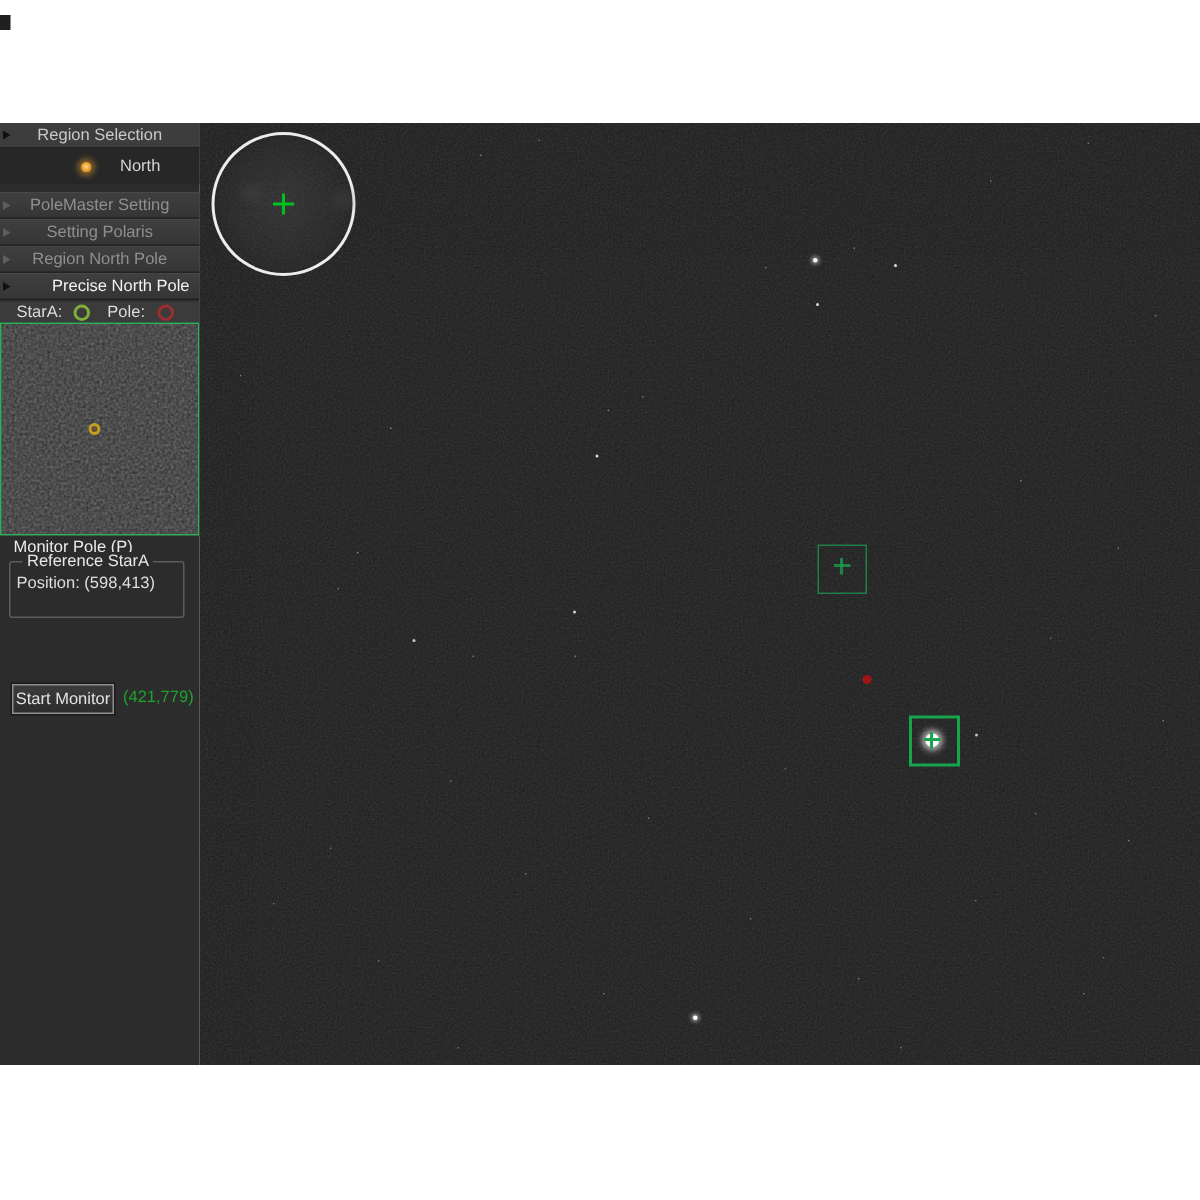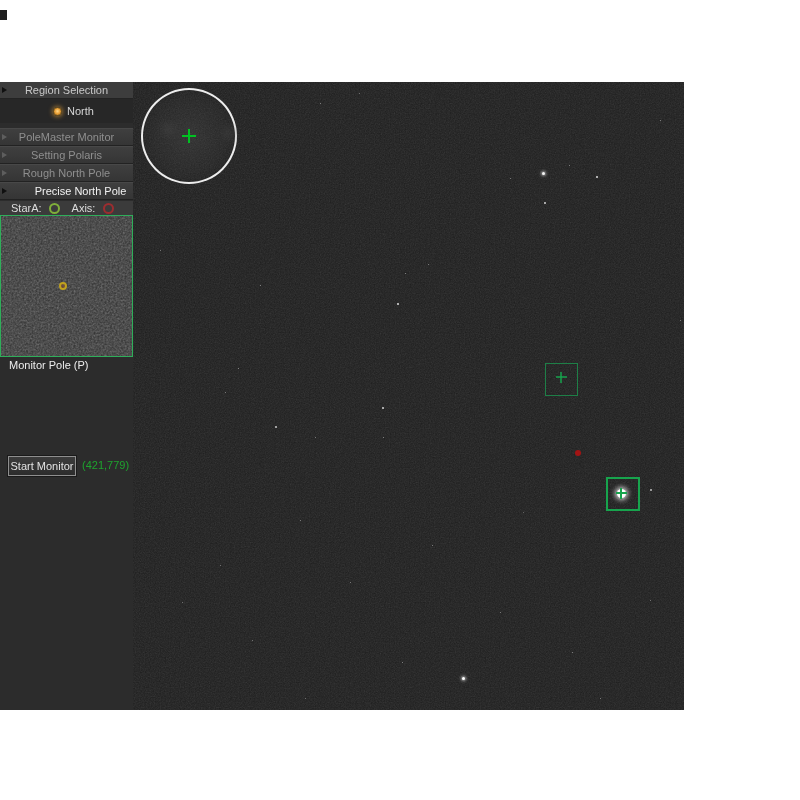--- a/index.html
+++ b/index.html
@@ -1,29 +1,29 @@
 <!DOCTYPE html>
 <html><head>
 <meta charset="utf-8">
 <style>
   html,body{margin:0;padding:0;background:#fff;}
-  .stage{position:relative;width:684px;height:800px;background:#ffffff;overflow:hidden;
+  .stage{position:relative;width:800px;height:800px;background:#ffffff;overflow:hidden;
          font-family:"Liberation Sans", sans-serif;}
   .artifact{position:absolute;left:0;top:10px;width:7px;height:10px;background:#1f1f1f;}
   .content{position:absolute;left:0;top:82px;width:800px;height:628px;}
 
   
   .sidebar{position:absolute;left:0;top:0;width:133px;height:628px;background:#2c2c2c;color:#d6d6d6;font-size:11px;}
   .hdr{position:absolute;left:0;top:0;width:133px;height:16px;background:#3d3d3d;border-bottom:1px solid #232323;
        display:flex;align-items:center;justify-content:center;color:#c9c9c9;overflow:hidden;}
   .exp{width:0;height:0;border-left:5px solid #101010;border-top:3px solid transparent;border-bottom:3px solid transparent;
        position:absolute;left:2px;top:50%;transform:translateY(-50%);}
   .exp.dim{border-left-color:#5e5e5e;}
   .radios{position:absolute;left:0;top:17px;width:133px;height:24px;background:#272727;display:flex;align-items:center;}
-  .radio-item{display:flex;align-items:center;gap:5px;cursor:default;padding-left:44px;}
+  .radio-item{display:flex;align-items:center;gap:18px;cursor:default;padding-left:44px;}
   .radio-item.n{margin-left:9px;}
   .radio-item.s{margin-left:28px;}
   .rdot{width:9px;height:9px;border-radius:50%;background:#1c1c1c;border:1px solid #4a4a4a;box-sizing:border-box;position:relative;}
   .rdot.on{background:radial-gradient(circle at 50% 45%, #ffd98a 0%, #eea built 40%, #b06a10 100%);
            background:radial-gradient(circle at 50% 45%, #ffd98a 0%, #eca43c 45%, #a96a14 100%);
            border-color:#7a5a20;box-shadow:0 0 4px 1px rgba(240,170,60,.55);}
   .sections{position:absolute;left:0;top:46px;width:133px;}
   .secbar{position:relative;height:18px;background:linear-gradient(#3f3f3f,#353535);
           border-top:1px solid #484848;border-bottom:1px solid #222;box-sizing:border-box;
           display:flex;align-items:center;justify-content:center;color:#8f8f8f;}
@@ -85,56 +85,60 @@
         </span>
         <span class="radio-item s">
           <span class="rdot"></span>
           <span>Start</span>
         </span>
       </div>
 
       <div class="sections">
         <div class="secbar">
           <span class="exp dim"></span>
-          <span>PoleMaster Monitor</span>
+          <span>PoleMaster Setting</span>
         </div>
         <div class="secbar">
           <span class="exp dim"></span>
           <span>Setting Polaris</span>
         </div>
         <div class="secbar">
           <span class="exp dim"></span>
-          <span>Rough North Pole</span>
+          <span>Region North Pole</span>
         </div>
         <div class="secbar active">
           <span class="exp"></span>
           <span>Precise North Pole</span>
         </div>
       </div>
 
       <div class="legendrow">
         <span class="lb1">StarA:</span>
         <span class="ring pole"></span>
-        <span class="lb2">Axis:</span>
+        <span class="lb2">Pole:</span>
         <span class="ring axis"></span>
       </div>
 
       <div class="preview">
         <svg width="131" height="140">
           <filter id="pn">
               <feTurbulence type="fractalNoise" baseFrequency="0.55" numOctaves="2" stitchTiles="stitch"></feTurbulence>
             <feColorMatrix type="saturate" values="0"></feColorMatrix>
             </filter>
           <rect width="131" height="140" filter="url(#pn)" opacity="0.45"></rect>
         </svg>
         <div class="pmark" id="preview-marker" style="left: 58px; top: 66px;"></div>
       </div>
 
       <div class="mon-title">Monitor Pole (P)</div>
 
+      <div class="gbox a">
+        <span class="cap">Reference StarA</span>
+        <span class="pos">Position: (598,413)</span>
+      </div>
 
       <button class="btn">Start Monitor</button>
       <span class="livec">(421,779)</span>
     </aside>
 
     <div class="starfield" id="starfield">
       <svg width="667" height="628">
         <filter id="sn">
             <feTurbulence type="fractalNoise" baseFrequency="0.8" numOctaves="2" stitchTiles="stitch"></feTurbulence>
           <feColorMatrix type="saturate" values="0"></feColorMatrix>

